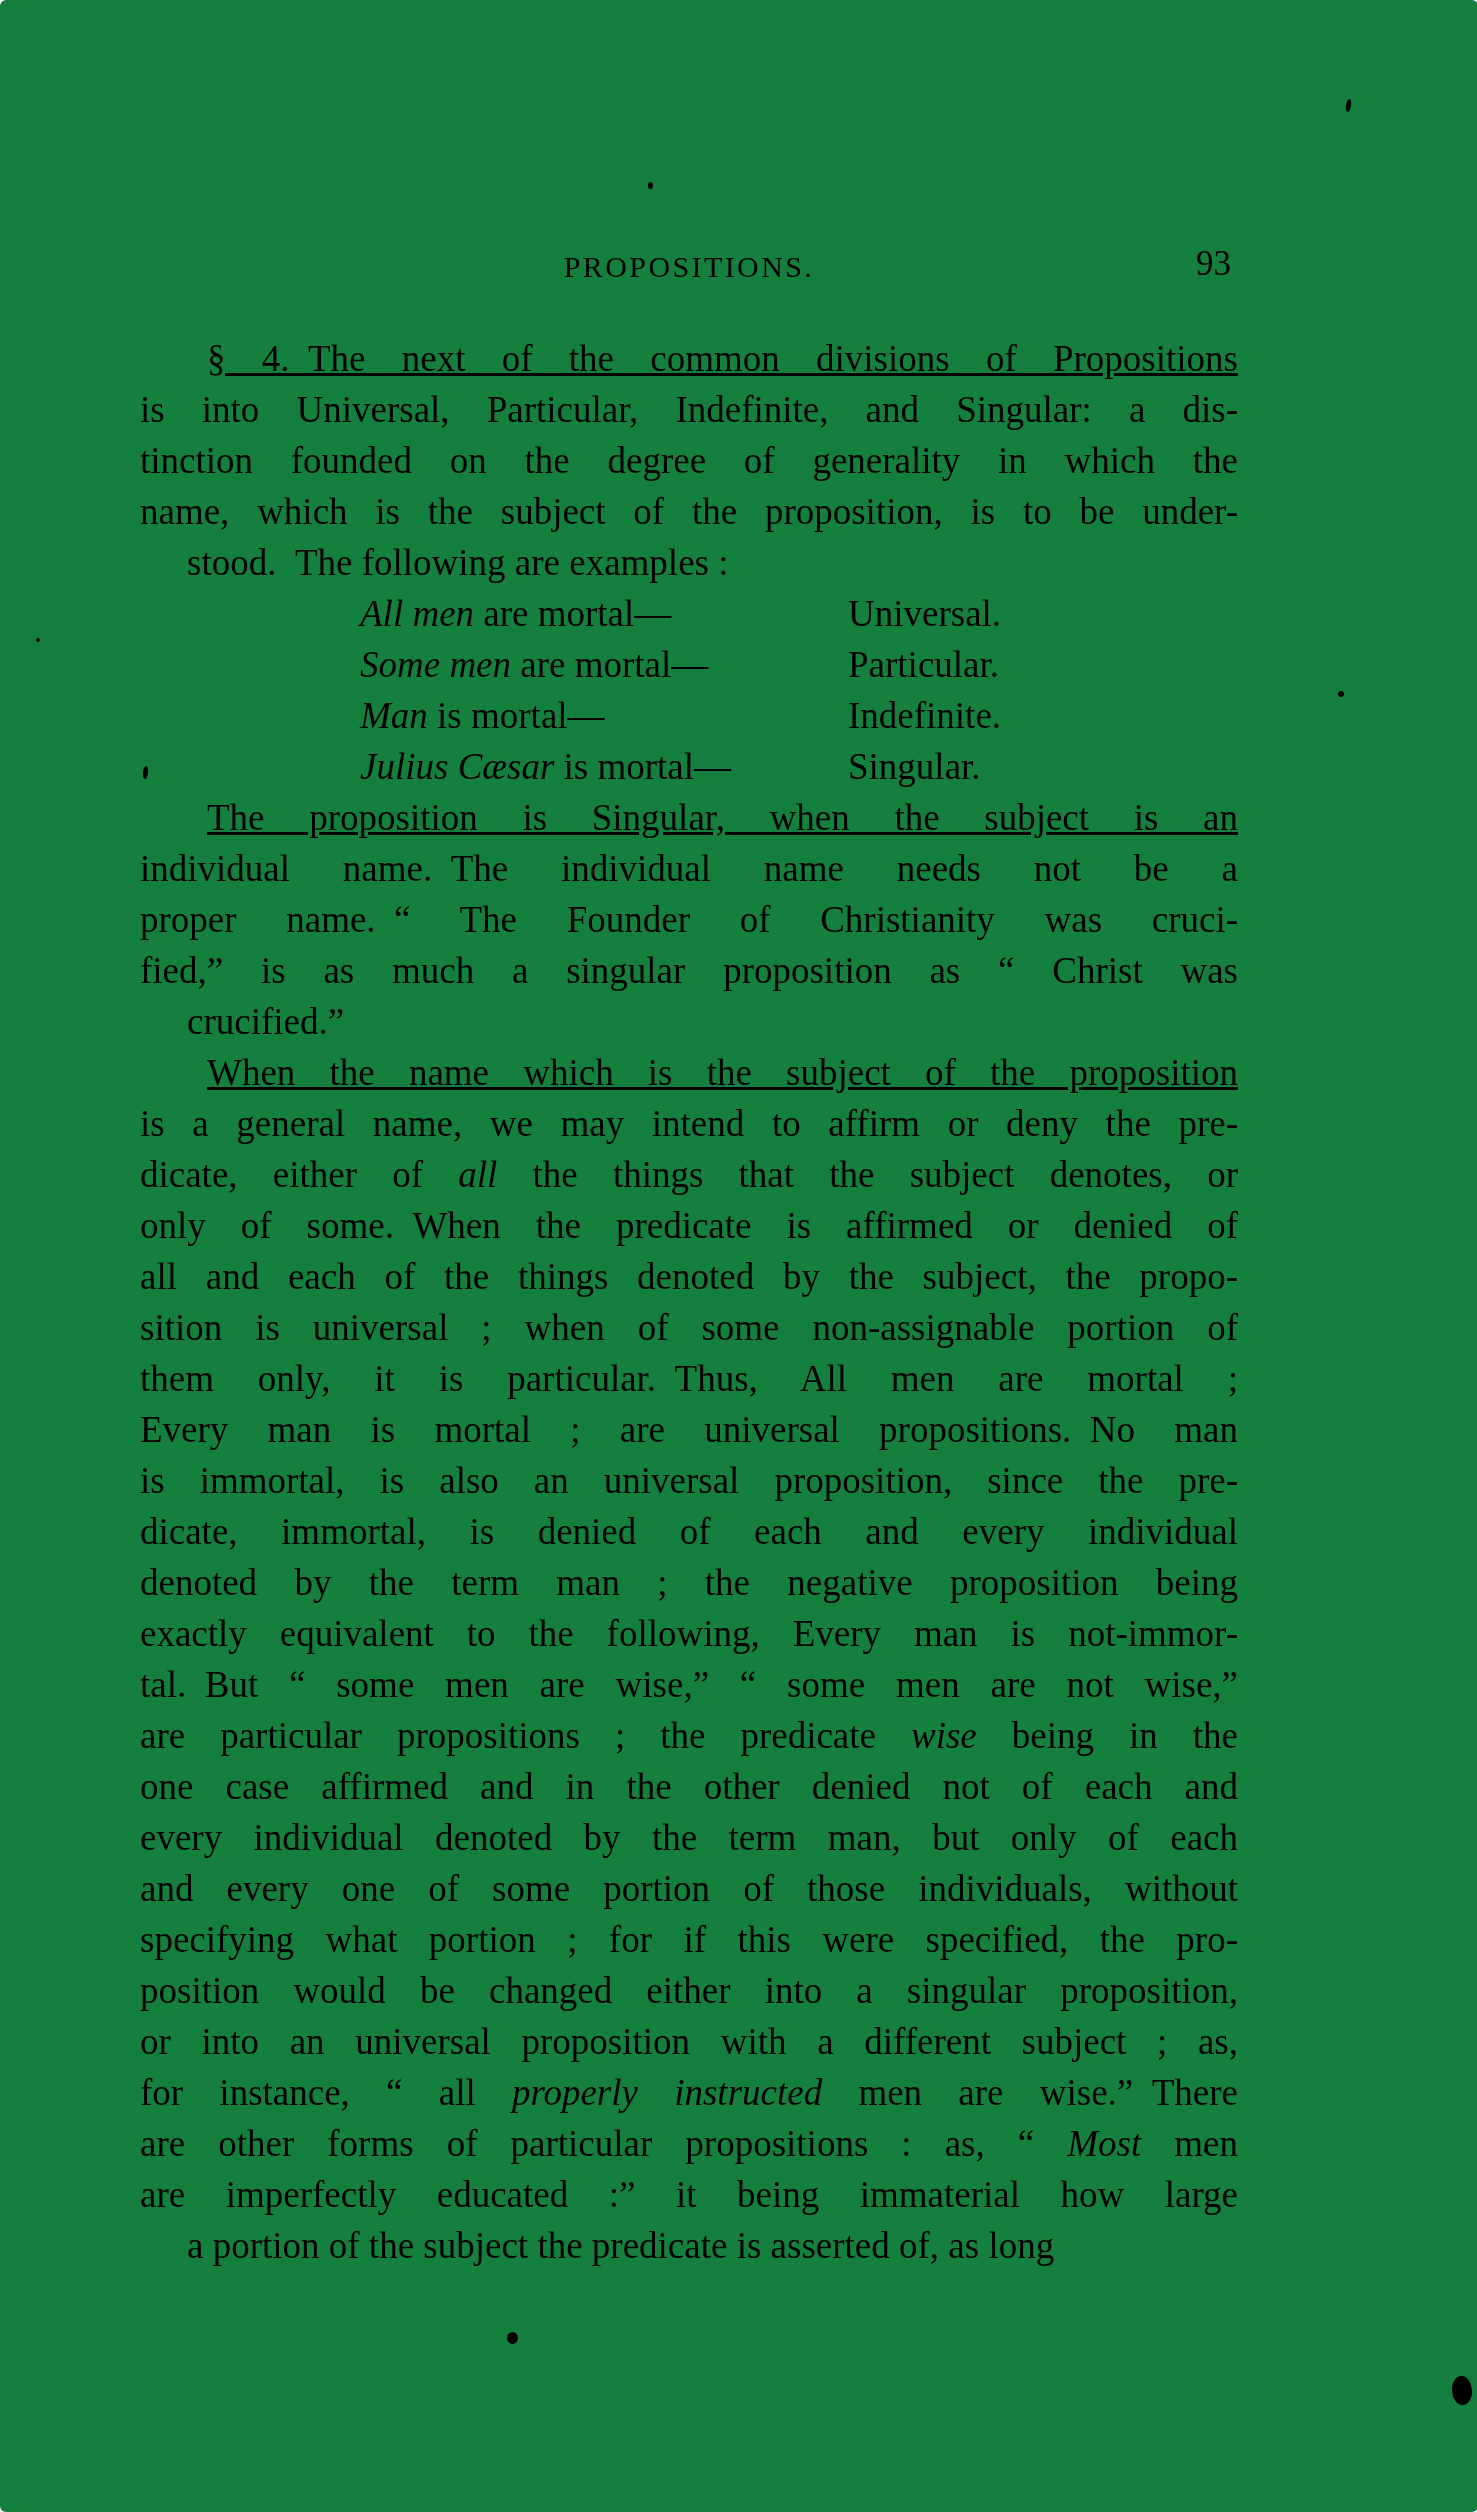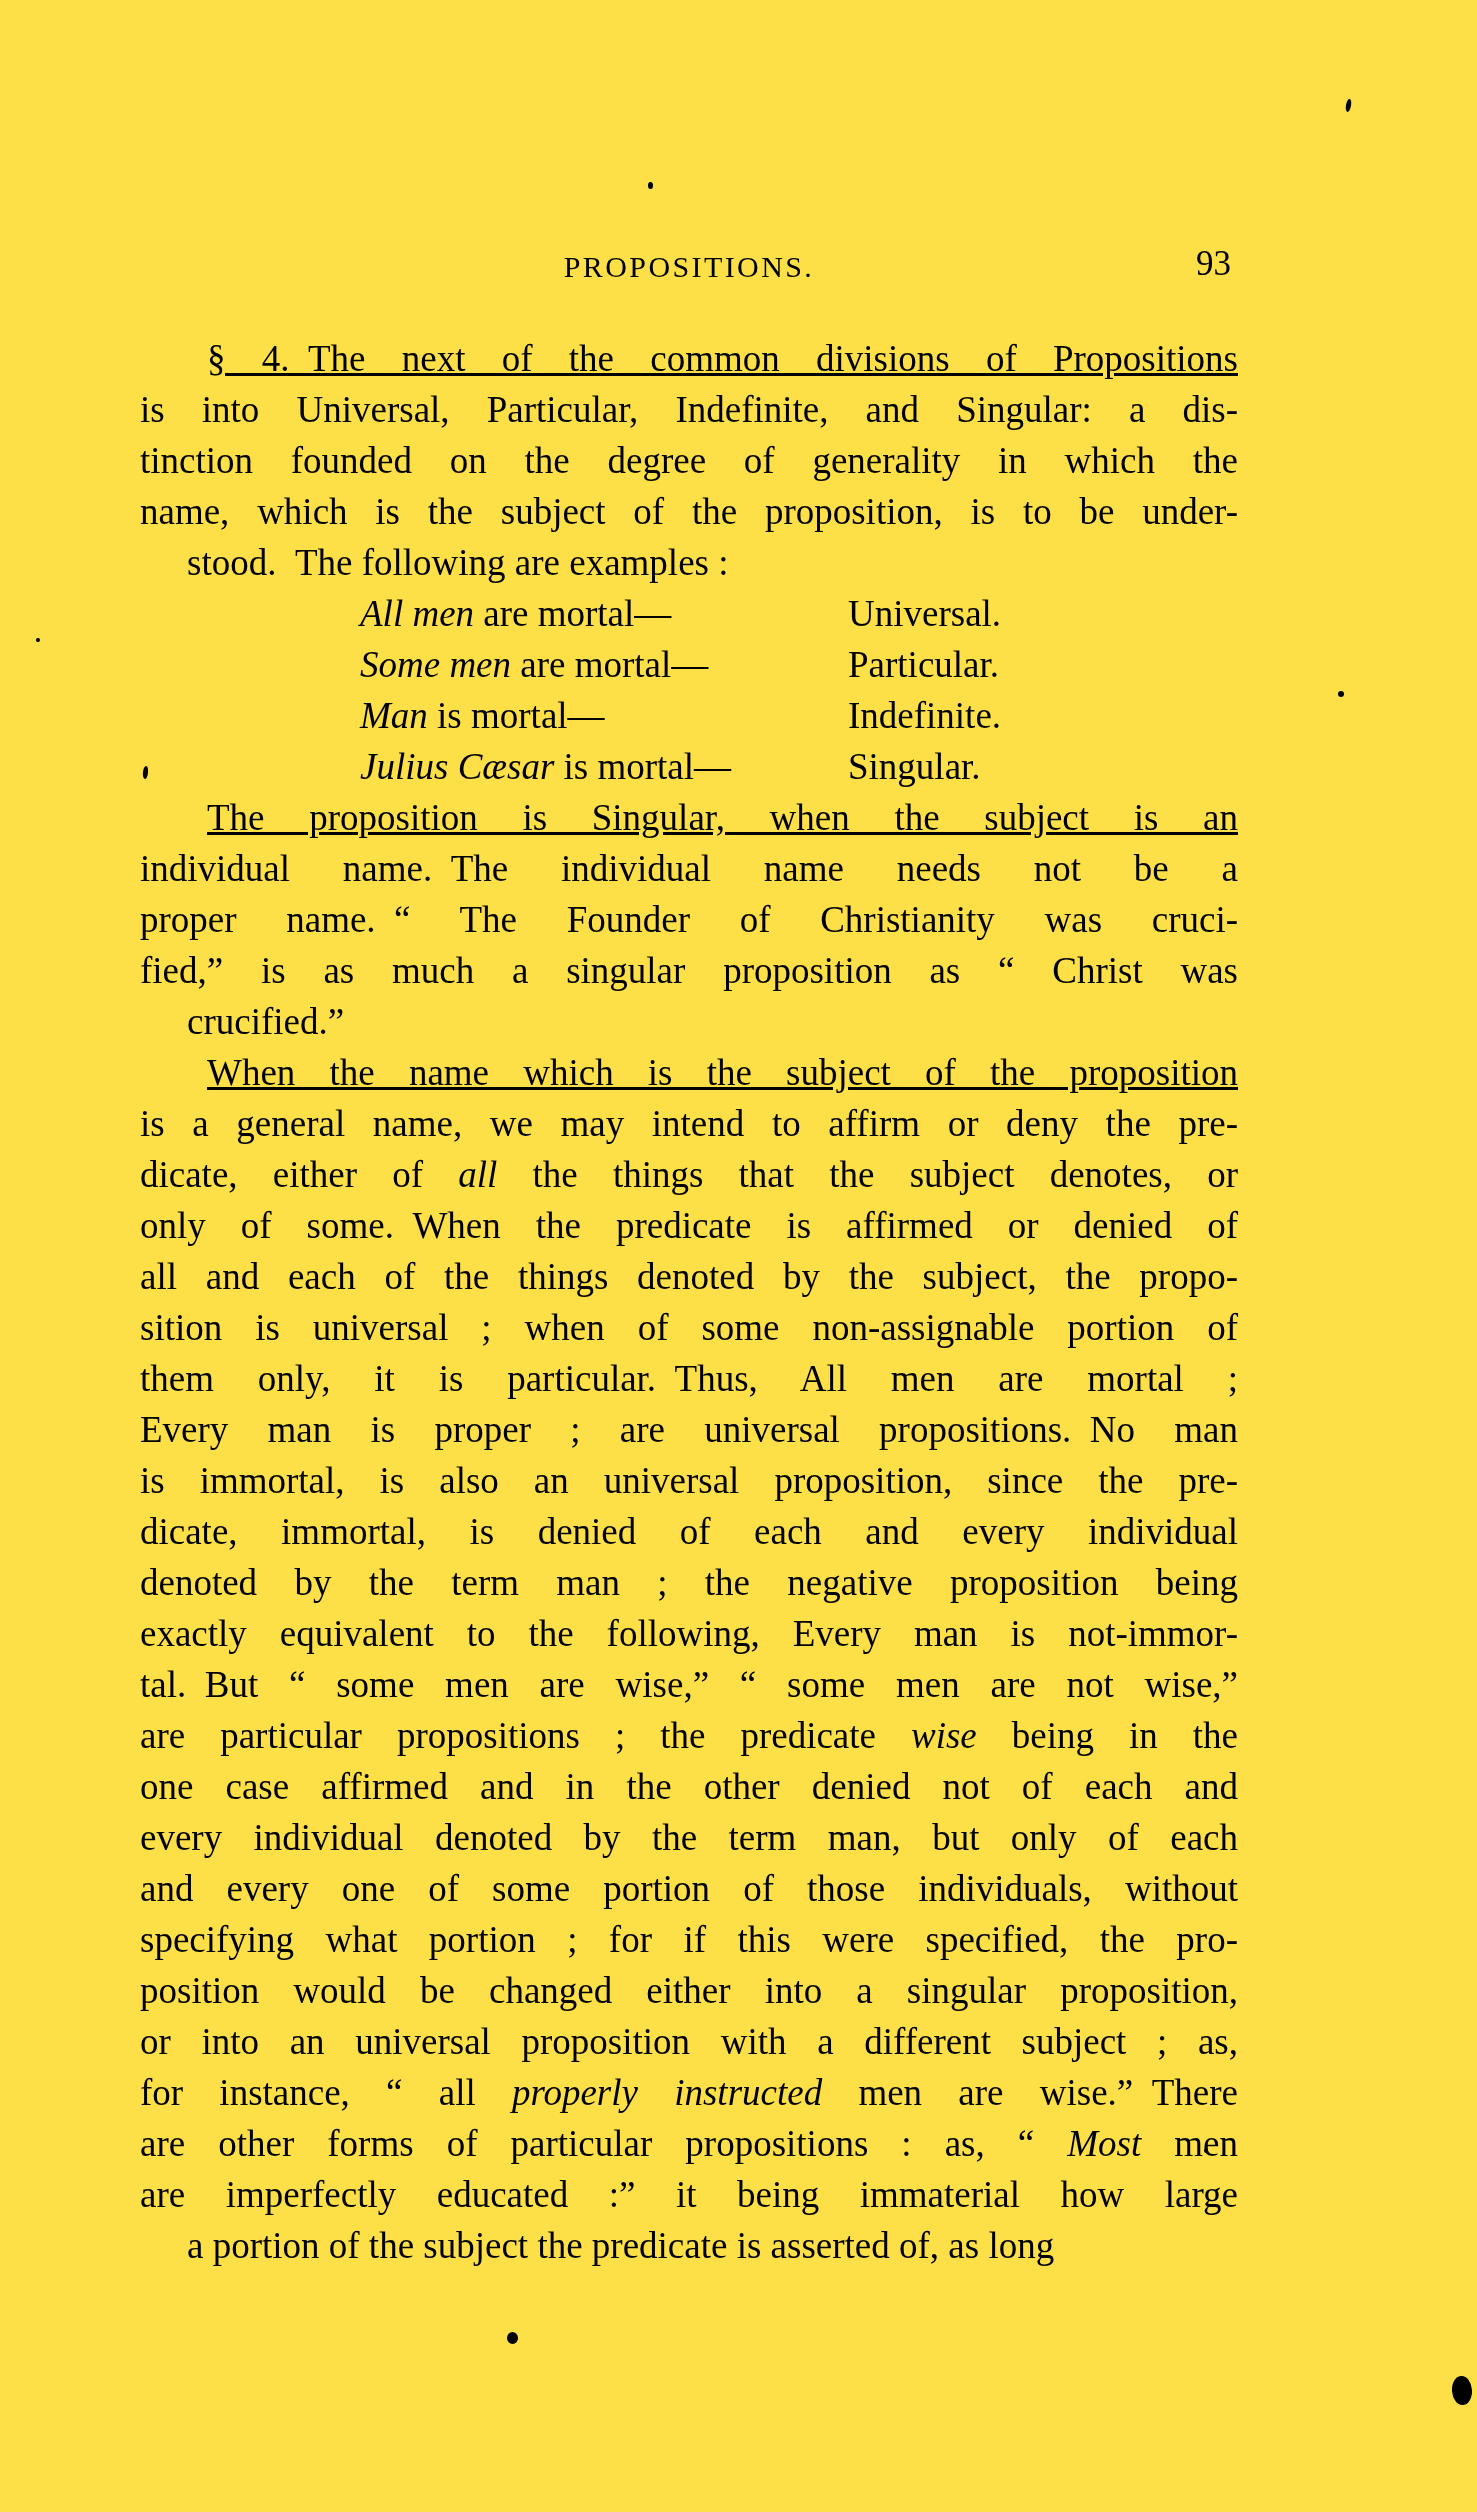--- a/index.html
+++ b/index.html
@@ -11,21 +11,22 @@
     width: 1478px;
     height: 2512px;
     position: relative;
     font-family: "Liberation Serif", "DejaVu Serif", serif;
     color: #000000;
     overflow: hidden;
   }
   .page {
     position: absolute;
     inset: 0;
-    background: #fde047;
+    background: #15803d;
+    border-radius: 6px;
   }
   .running-head {
     position: absolute;
     left: 140px;
     top: 249px;
     width: 1098px;
     text-align: center;
     font-size: 30px;
     letter-spacing: 2.4px;
     line-height: 36px;
@@ -123,21 +124,21 @@
       </div>
 
     <div>
         <div class="line first"><span>When the name which is the subject of the proposition</span></div>
         <div class="line"><span>is a general name, we may intend to affirm or deny the pre-</span></div>
         <div class="line"><span>dicate, either of </span><span class="it">all</span><span> the things that the subject denotes, or</span></div>
         <div class="line"><span>only of some. When the predicate is affirmed or denied of</span></div>
         <div class="line"><span>all and each of the things denoted by the subject, the propo-</span></div>
         <div class="line"><span>sition is universal ; when of some non-assignable portion of</span></div>
         <div class="line"><span>them only, it is particular. Thus, All men are mortal ;</span></div>
-        <div class="line"><span>Every man is proper ; are universal propositions. No man</span></div>
+        <div class="line"><span>Every man is mortal ; are universal propositions. No man</span></div>
         <div class="line"><span>is immortal, is also an universal proposition, since the pre-</span></div>
         <div class="line"><span>dicate, immortal, is denied of each and every individual</span></div>
         <div class="line"><span>denoted by the term man ; the negative proposition being</span></div>
         <div class="line"><span>exactly equivalent to the following, Every man is not-immor-</span></div>
         <div class="line"><span>tal. But “ some men are wise,” “ some men are not wise,”</span></div>
         <div class="line"><span>are particular propositions ; the predicate </span><span class="it">wise</span><span> being in the</span></div>
         <div class="line"><span>one case affirmed and in the other denied not of each and</span></div>
         <div class="line"><span>every individual denoted by the term man, but only of each</span></div>
         <div class="line"><span>and every one of some portion of those individuals, without</span></div>
         <div class="line"><span>specifying what portion ; for if this were specified, the pro-</span></div>

